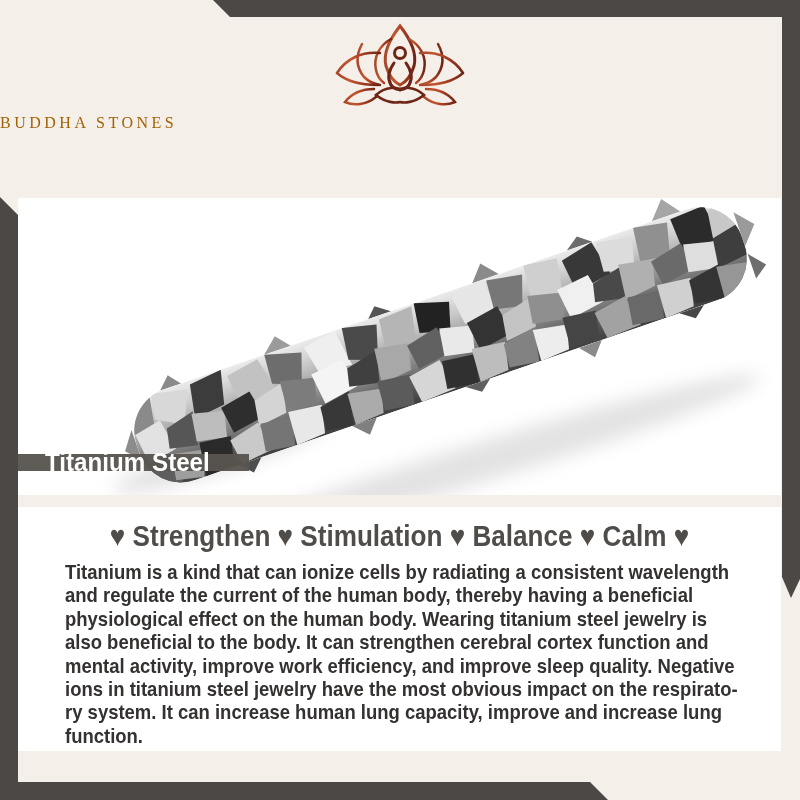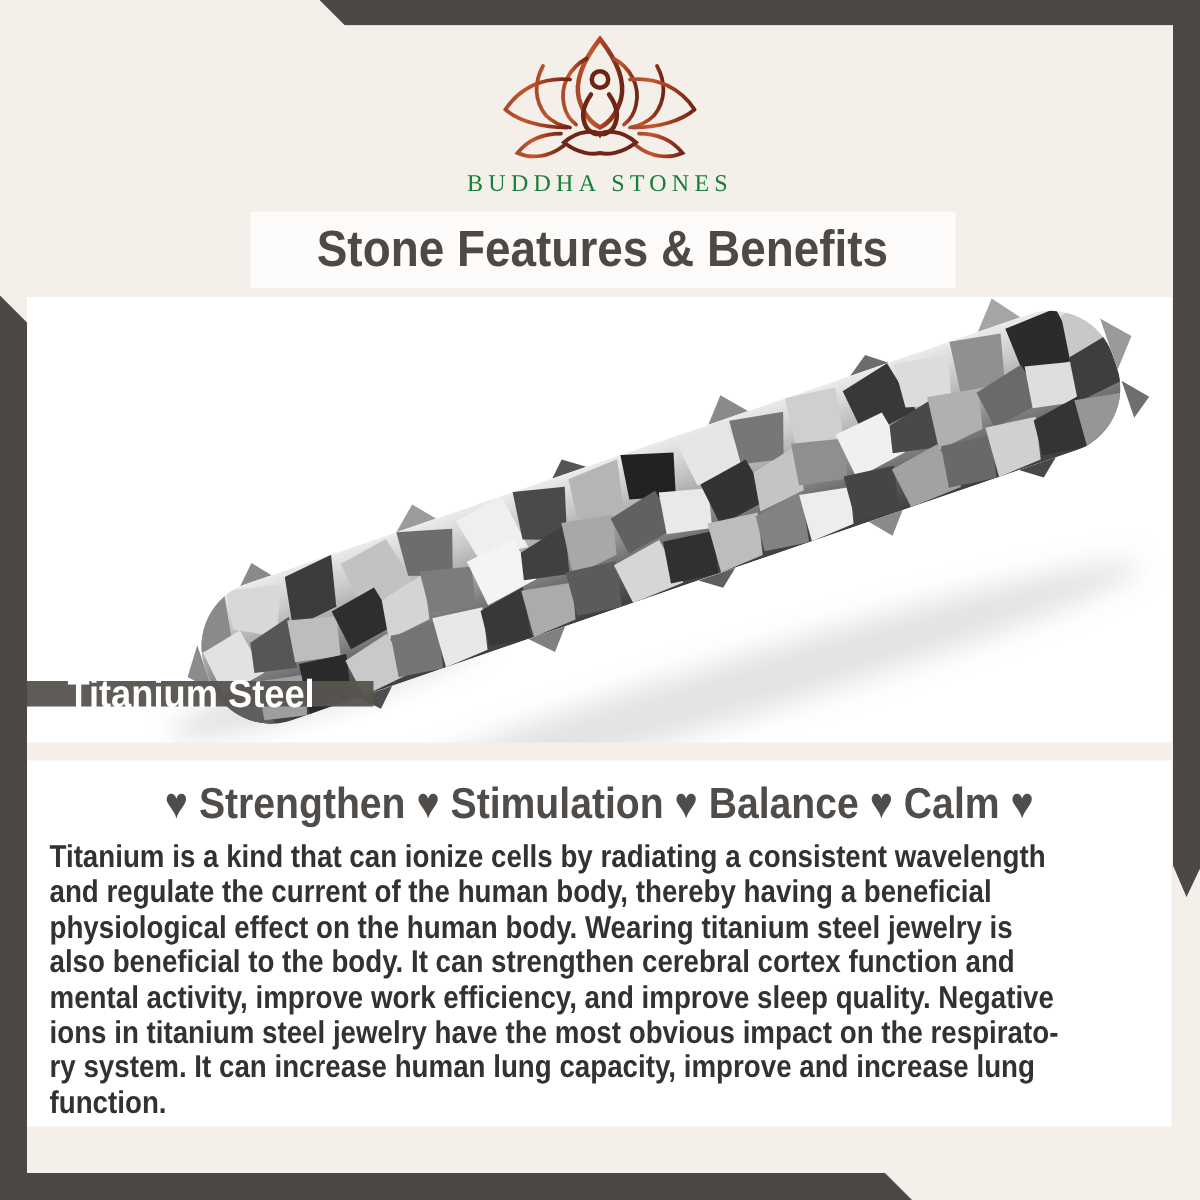--- a/index.html
+++ b/index.html
@@ -13,42 +13,42 @@
   .band-top{left:0;top:0;width:800px;height:17px;
     clip-path:polygon(213px 0,800px 0,800px 17px,230px 17px);}
   .band-right{left:782px;top:0;width:18px;height:598px;
     clip-path:polygon(0 0,18px 0,18px 579px,9px 598px,0 577px);}
   .band-left{left:0;top:197px;width:18px;height:603px;
     clip-path:polygon(0 0,18px 18px,18px 603px,0 603px);}
   .band-bottom{left:0;top:782px;width:608px;height:18px;
     clip-path:polygon(0 0,590px 0,608px 18px,0 18px);}
   
   .logo{position:absolute;left:334px;top:23px;width:132px;height:90px;}
-  .brand{position:absolute;left:0;top:114px;width:100%;text-align:center;
+  .brand{position:absolute;left:0;top:114px;width:100%;text-align:left;
     font-family:"Liberation Serif", serif;font-size:16px;font-weight:500;
-    letter-spacing:3.5px;color:#15803d;}
+    letter-spacing:3.5px;color:#a16207;}
   
   .banner{position:absolute;left:167px;top:141px;width:470px;height:51px;
     background:#fdfcfa;display:flex;align-items:center;justify-content:center;}
   .banner-text{font-size:34px;font-weight:700;color:#4c4946;
     transform:scaleX(0.9);white-space:nowrap;}
   
   .photo{position:absolute;left:18px;top:198px;width:763px;height:297px;
     background:#ffffff;}
   .photo svg{display:block;}
   .label{position:absolute;left:18px;top:454px;width:231px;height:17px;
     background:rgba(88,84,79,0.96);z-index:5;display:flex;align-items:center;}
   .label-text{color:#ffffff;font-size:26px;font-weight:700;padding-left:29px;
     transform:scaleX(0.93);transform-origin:0 50%;white-space:nowrap;}
   
   .text-area{position:absolute;left:18px;top:507px;width:763px;height:244px;
     background:#ffffff;}
   .benefits-heading{margin-top:13px;text-align:center;font-size:29px;
     font-weight:700;color:#4f4c49;transform:scaleX(0.9);white-space:nowrap;}
-  .paragraph{margin-top:7px;padding-left:15px;}
+  .paragraph{margin-top:7px;padding-left:15px;margin-left:32px;}
   .line{font-size:21px;font-weight:700;color:#343230;line-height:23.4px;
     white-space:nowrap;transform:scaleX(0.88);transform-origin:0 50%;}
 </style>
 </head>
 <body>
 
 <div class="page">
 
   <svg class="logo" viewBox="0 0 132 90">
     <defs>
@@ -81,23 +81,20 @@
       <circle cx="66" cy="30" r="5.5"></circle>
       <path d="M60,40 C55,47 53,55 57,62"></path>
       <path d="M72,40 C77,47 79,55 75,62"></path>
       <path d="M57,62 C60,66 64,67 66,66"></path>
       <path d="M75,62 C72,66 68,67 66,66"></path>
       <path d="M42,72 C52,63 64,64 66,67 C68,64 80,63 90,72 C80,80 70,80 66,79 C62,80 52,80 42,72 Z" stroke-width="2.6"></path>
     </g>
   </svg>
   <div class="brand">BUDDHA STONES</div>
 
-  <div class="banner">
-    <div class="banner-text">Stone Features &amp; Benefits</div>
-  </div>
 
   <div class="photo">
     <svg width="763" height="297" viewBox="0 0 763 297">
       <defs>
         <linearGradient id="mg" x1="0" y1="0" x2="0" y2="1">
           <stop offset="0" stop-color="#ebebeb"></stop>
           <stop offset="0.25" stop-color="#c7c7c7"></stop>
           <stop offset="0.55" stop-color="#8f8f8f"></stop>
           <stop offset="0.8" stop-color="#5c5c5c"></stop>
           <stop offset="1" stop-color="#3f3f3f"></stop>

